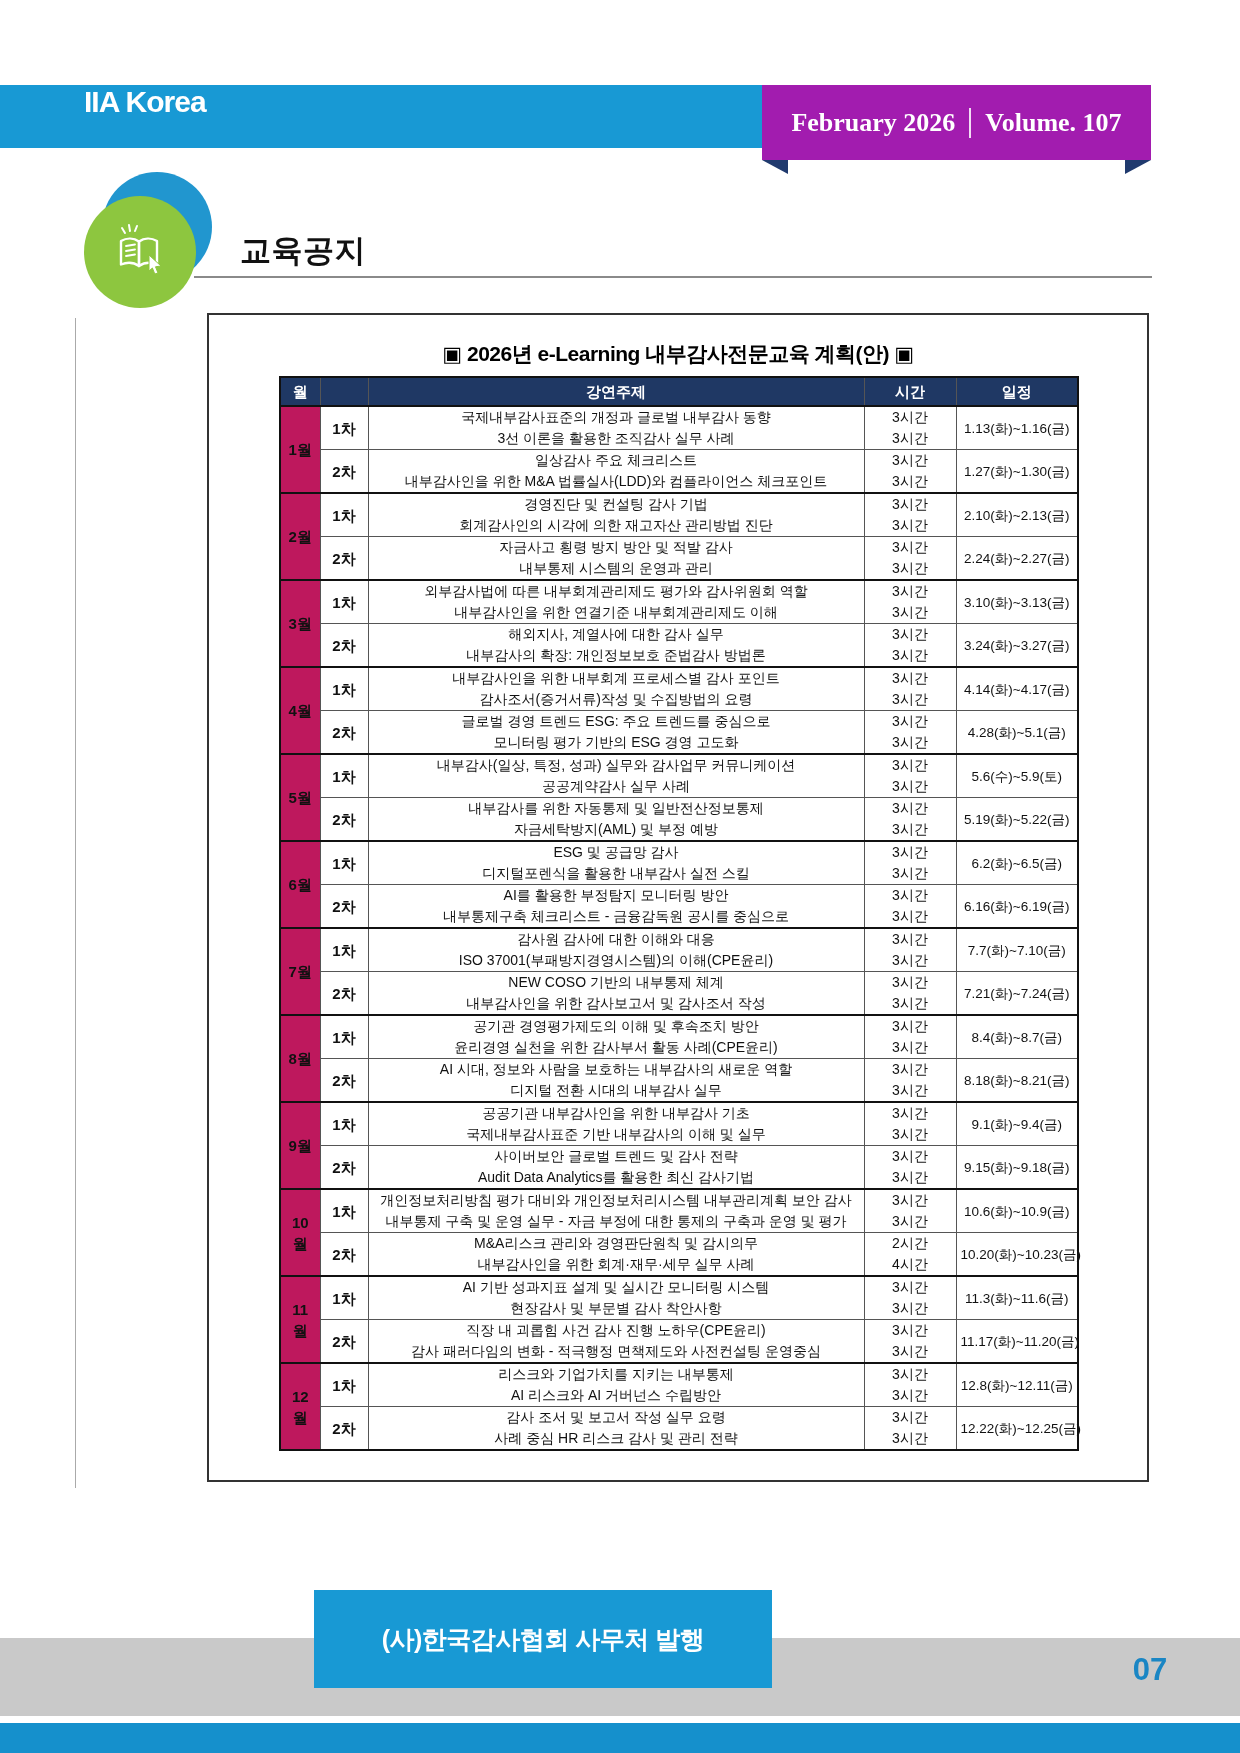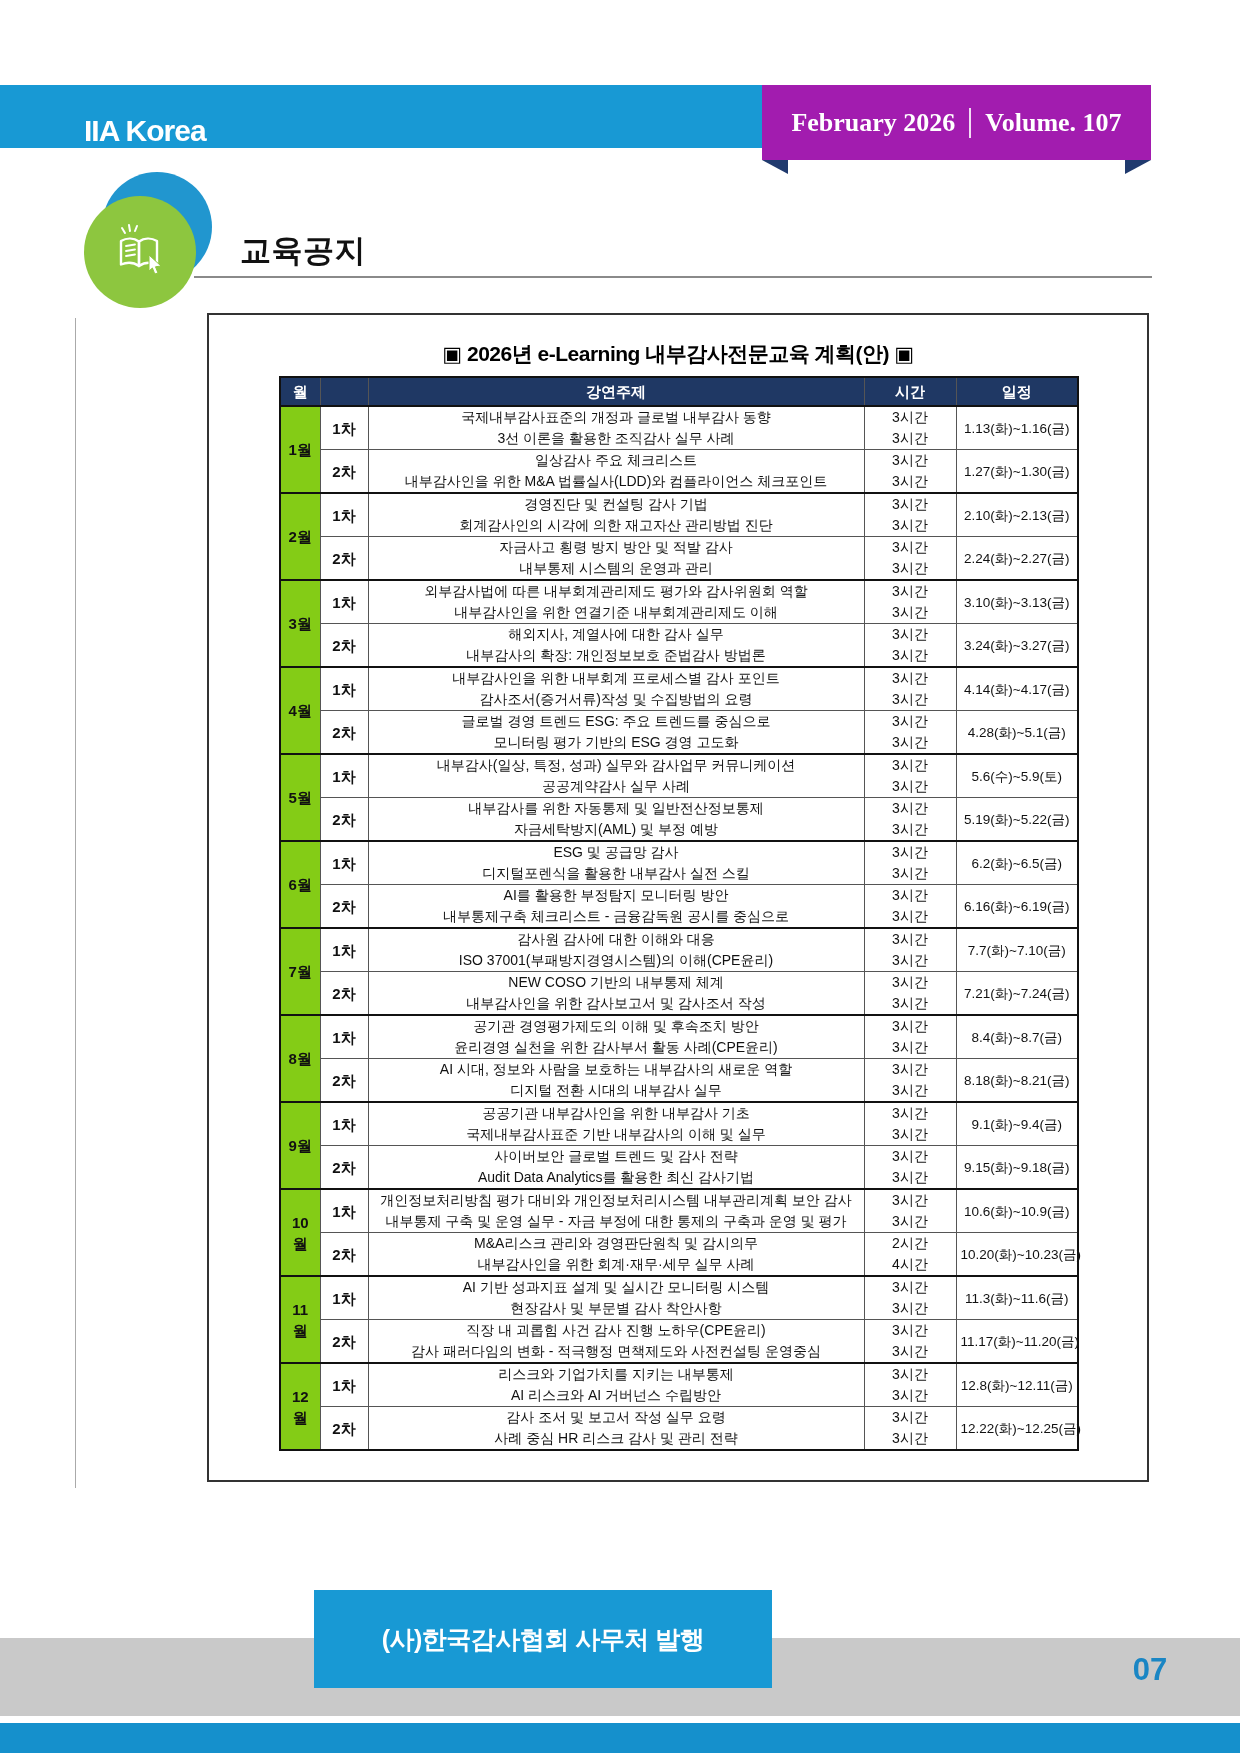--- a/index.html
+++ b/index.html
@@ -4,21 +4,21 @@
 <style>
   html,body{margin:0;padding:0;}
   body{
     width:1240px;height:1753px;position:relative;background:#ffffff;
     font-family:"Liberation Sans","DejaVu Sans",sans-serif;color:#111;
     overflow:hidden;
   }
   
   .header-bar{
     position:absolute;left:0;top:85px;width:1108px;height:63px;
-    background:#1899d4;display:flex;align-items:flex-end;
+    background:#1899d4;display:flex;align-items:flex-start;
   }
   .brand{
     color:#fff;font-size:30px;font-weight:bold;letter-spacing:-1px;
     padding-left:84px;
   }
   .ribbon{
     position:absolute;left:762px;top:85px;width:389px;height:75px;
     background:#a21caf;display:flex;align-items:center;justify-content:center;
     font-family:"Liberation Serif","DejaVu Serif",serif;color:#fff;
     font-size:26px;font-weight:bold;white-space:nowrap;
@@ -65,21 +65,21 @@
     border:2px solid #111;
   }
   table.plan-table th,table.plan-table td{
     border:1px solid #555;padding:0 4px;text-align:center;vertical-align:middle;
     font-size:14px;line-height:21px;
   }
   table.plan-table tr.head th{
     background:#1f3864;color:#ffffff;font-size:15px;font-weight:bold;height:27px;
   }
   table.plan-table td.month{
-    background:#84cc16;font-weight:bold;font-size:15px;
+    background:#be185d;font-weight:bold;font-size:15px;
   }
   table.plan-table td.round{font-weight:bold;font-size:15px;}
   table.plan-table td.topic div{line-height:21px;}
   table.plan-table td.hours div{line-height:21px;}
   table.plan-table td.sched{font-size:13.5px;}
   table.plan-table tr.month-start td{border-top:2px solid #111;}
   
   .footer-gray{
     position:absolute;left:0;top:1638px;width:1240px;height:78px;background:#c9c9c9;
   }

